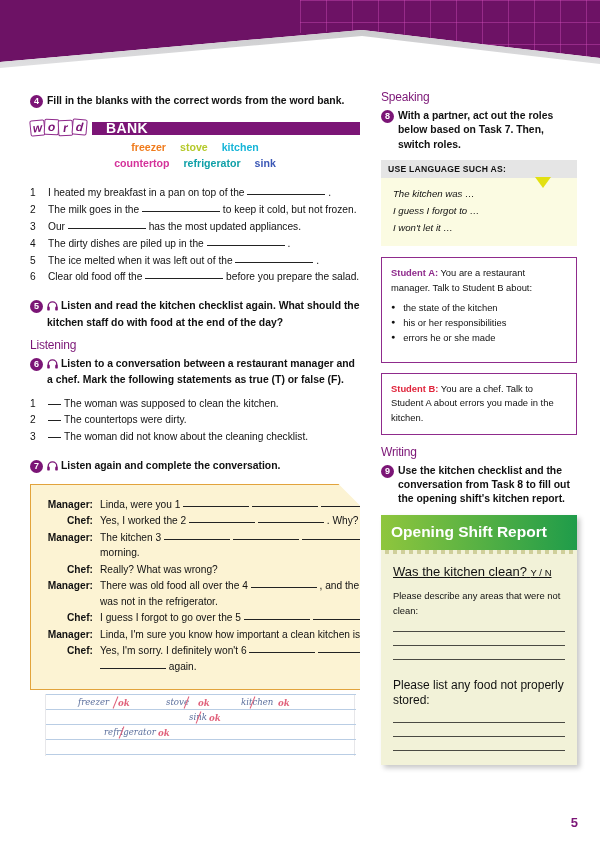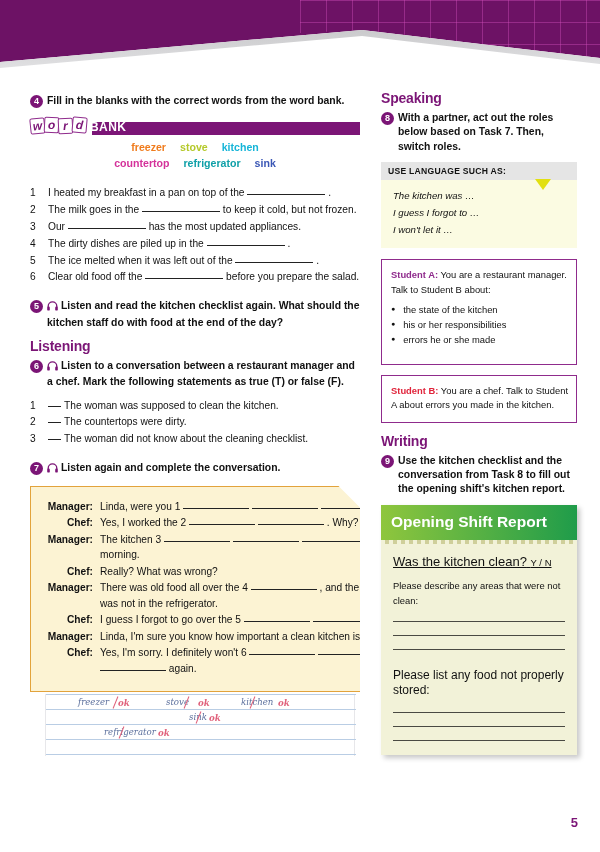--- a/index.html
+++ b/index.html
@@ -50,22 +50,22 @@
   }
 
   
   #content { position: absolute; top: 78px; left: 0; width: 600px; }
   #left-col  { position: absolute; left: 30px;  top: 16px; width: 330px; }
   #right-col { position: absolute; left: 381px; top: 12px; width: 196px; }
 
   
   .section-head {
     color: #7b1576;
-    font-size: 14px;
-    font-weight: bold;
+    font-size: 12px;
+    font-weight: normal;
     letter-spacing: -0.2px;
     margin-bottom: 5px;
   }
   .task {
     display: flex;
     align-items: flex-start;
     gap: 4px;
     margin-bottom: 8px;
   }
   .task-num {
@@ -107,22 +107,22 @@
     font-style: italic;
     text-align: center;
     line-height: 14px;
     margin-right: -1px;
   }
   .wb-tile:nth-child(1) { transform: rotate(-6deg); }
   .wb-tile:nth-child(2) { transform: rotate(3deg) translateY(-1px); }
   .wb-tile:nth-child(3) { transform: rotate(-3deg); }
   .wb-tile:nth-child(4) { transform: rotate(5deg) translateY(-1px); }
   .wb-bank {
-    color: #fff; font-size: 12px; font-weight: bold;
-    letter-spacing: .4px; margin-left: 4px; align-self: center;
+    color: #fff; font-size: 14px; font-weight: bold;
+    letter-spacing: .4px; margin-left: 20px; align-self: center;
     padding-top: 4px;
   }
   .wb-words { position: absolute; top: 24px; left: 0; width: 330px; text-align: center; }
   .wb-row { font-size: 10.6px; font-weight: bold; line-height: 1.45; }
   .wb-row span { margin: 0 7px; }
 
   
   .qlist { margin: 2px 0 14px 0; }
   .qitem {
     display: flex;
@@ -214,21 +214,21 @@
     border-top: 11px solid #e2e011;
   }
   .ul-body {
     background: #fbfbe2;
     padding: 8px 12px 10px 12px;
   }
   .ul-line { font-size: 9.6px; font-style: italic; line-height: 1.75; color: #111; }
 
   .student-box {
     border: 1.4px solid #8f2b8c;
-    padding: 8px 7px 9px 9px;
+    padding: 8px 21px 9px 9px;
     margin-bottom: 10px;
     font-size: 9.4px;
     line-height: 1.5;
     color: #111;
   }
   .stu-a { color: #8f2b8c; font-weight: bold; }
   .stu-b { color: #e0243b; font-weight: bold; }
   .bullets { margin: 5px 0 8px 0; list-style: none; }
   .bullets li { display: flex; gap: 8px; line-height: 1.62; }
   .bullets li::before { content: "\25CF"; font-size: 7px; line-height: 1.9; }

